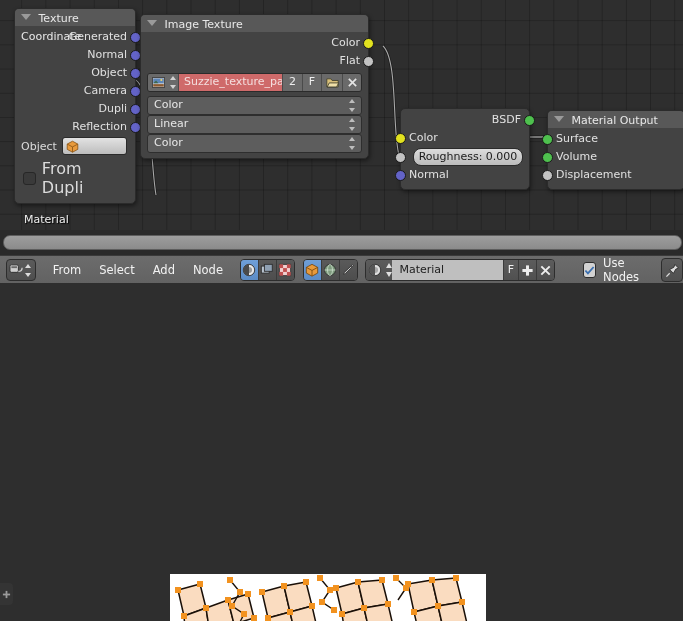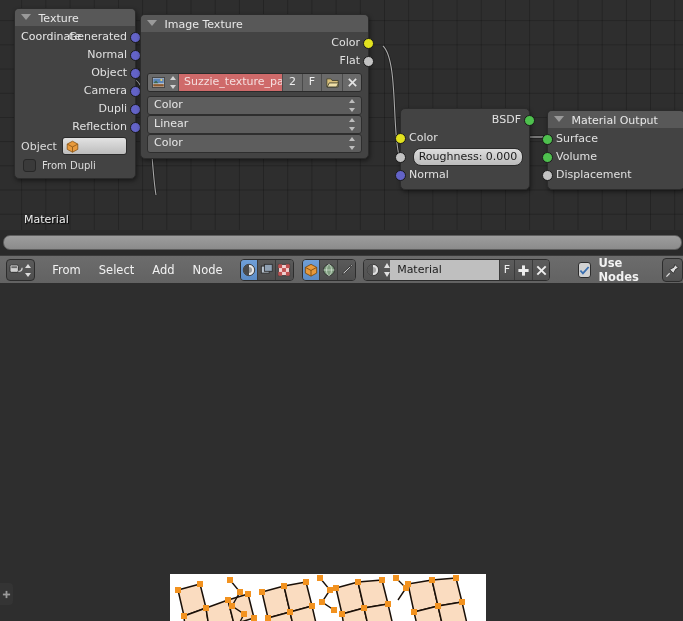--- a/index.html
+++ b/index.html
@@ -72,21 +72,21 @@
   .valuefield{margin:1px 6px;height:16px;line-height:15px;border-radius:8px;
         background:linear-gradient(#dcdcdc,#bcbcbc);color:#1b1b1b;font-size:11px;
         text-align:center;border:1px solid #2b2b2b;}
   .objfield{display:flex;align-items:center;margin:1px 8px 1px 6px;}
   .objfield .lbl{font-size:11px;color:#dcdcdc;margin-right:5px;}
   .objfield .box{flex:1;height:16px;border-radius:3px;border:1px solid #2b2b2b;
         background:linear-gradient(#e2e2e2,#bdbdbd);display:flex;align-items:center;padding-left:3px;}
   .chkrow{display:flex;align-items:center;margin:4px 8px 1px 8px;}
   .chk{width:11px;height:11px;border-radius:3px;background:#3a3a3a;
         border:1px solid #272727;margin-right:6px;}
-  .chkrow .lbl{font-size:10px;color:#dcdcdc;}
+  .chkrow .lbl{font-size:16px;color:#dcdcdc;}
 
   #breadcrumb{position:absolute;left:24px;top:213px;font-size:11px;color:#f0f0f0;
         text-shadow:1px 1px 1px #000;}
 
   
   #scroll-strip{position:absolute;left:0;top:230px;width:683px;height:25px;background:#2a2a2a;}
   #hscroll{position:absolute;left:3px;top:5px;width:677px;height:13px;border-radius:7px;
         background:linear-gradient(#9d9d9d,#8b8b8b);border:1px solid #5d5d5d;}
 
   
@@ -114,21 +114,21 @@
   .mat-spin:before{top:3px;border-bottom:5px solid #e0e0e0;}
   .mat-spin:after{bottom:3px;border-top:5px solid #e0e0e0;}
   .mat-name{width:128px;background:#bfbfbf;color:#1d1d1d;font-size:11px;
         line-height:20px;padding-left:7px;}
   .mat-f{width:18px;background:linear-gradient(#5c5c5c,#505050);text-align:center;
         line-height:20px;font-size:11px;color:#f0f0f0;border-left:1px solid #3b3b3b;}
   .mat-plus{width:21px;background:linear-gradient(#5c5c5c,#505050);display:flex;
         align-items:center;justify-content:center;border-left:1px solid #3b3b3b;}
   .mat-xx{width:21px;background:linear-gradient(#5c5c5c,#505050);display:flex;
         align-items:center;justify-content:center;border-left:1px solid #3b3b3b;}
-  .usenodes{display:flex;align-items:center;margin-left:28px;font-weight:bold;}
+  .usenodes{display:flex;align-items:center;margin-left:28px;}
   .usenodes .cbox{width:14px;height:14px;border-radius:3px;background:#d2d2d2;
         border:1px solid #2d2d2d;display:flex;align-items:center;justify-content:center;}
   .usenodes .txt{font-size:11.5px;color:#f2f2f2;margin-left:7px;}
   .pinbtn{width:24px;height:22px;margin-left:10px;border-radius:4px;border:1px solid #2d2d2d;
         background:linear-gradient(#5c5c5c,#505050);display:flex;align-items:center;justify-content:center;}
 
   
   #image-editor{position:absolute;left:0;top:283px;width:683px;height:338px;background:#2e2e2e;}
   #uv-canvas{position:absolute;left:170px;top:291px;width:316px;height:315px;background:#ffffff;}
   #left-tab{position:absolute;left:0;top:300px;width:13px;height:22px;

